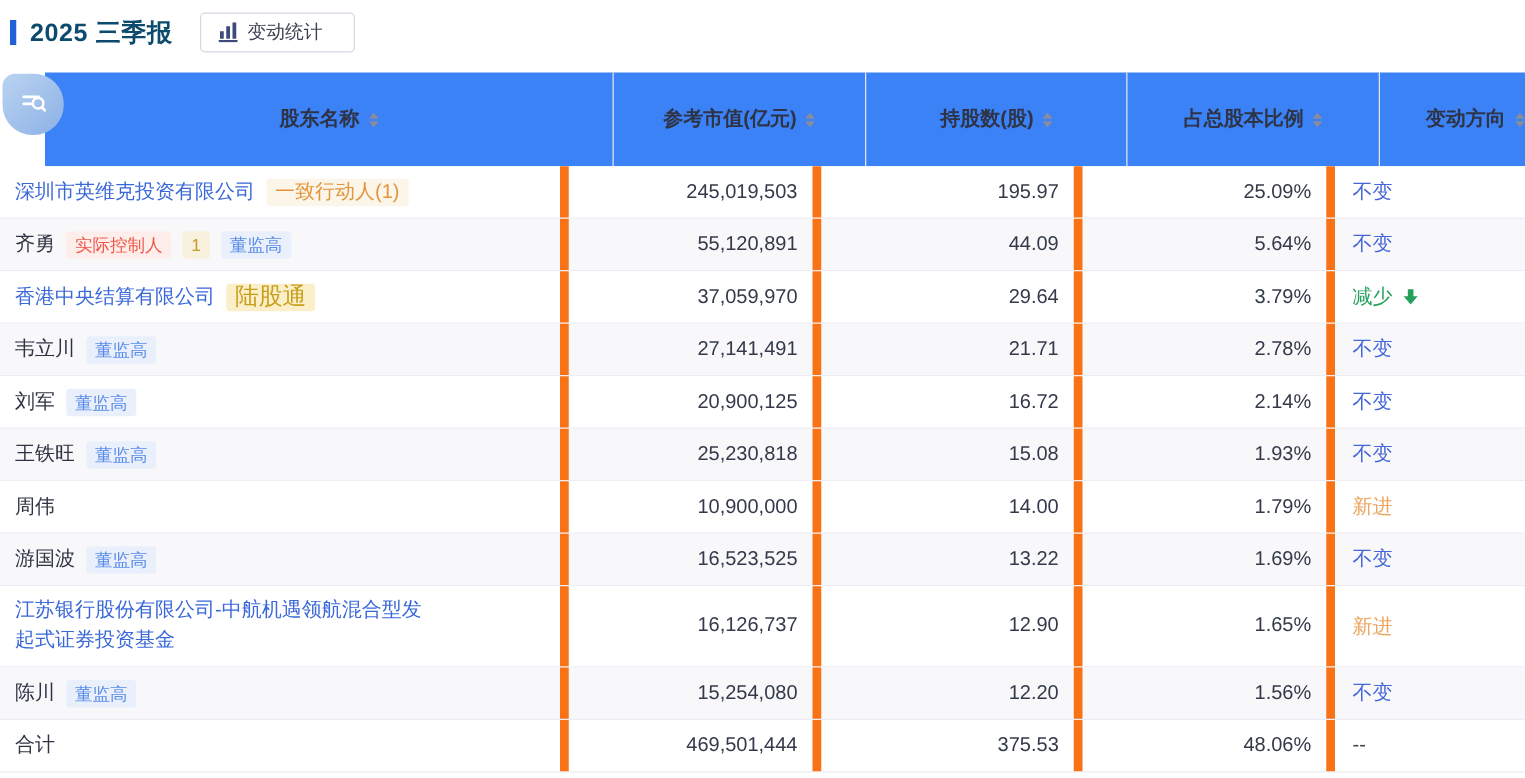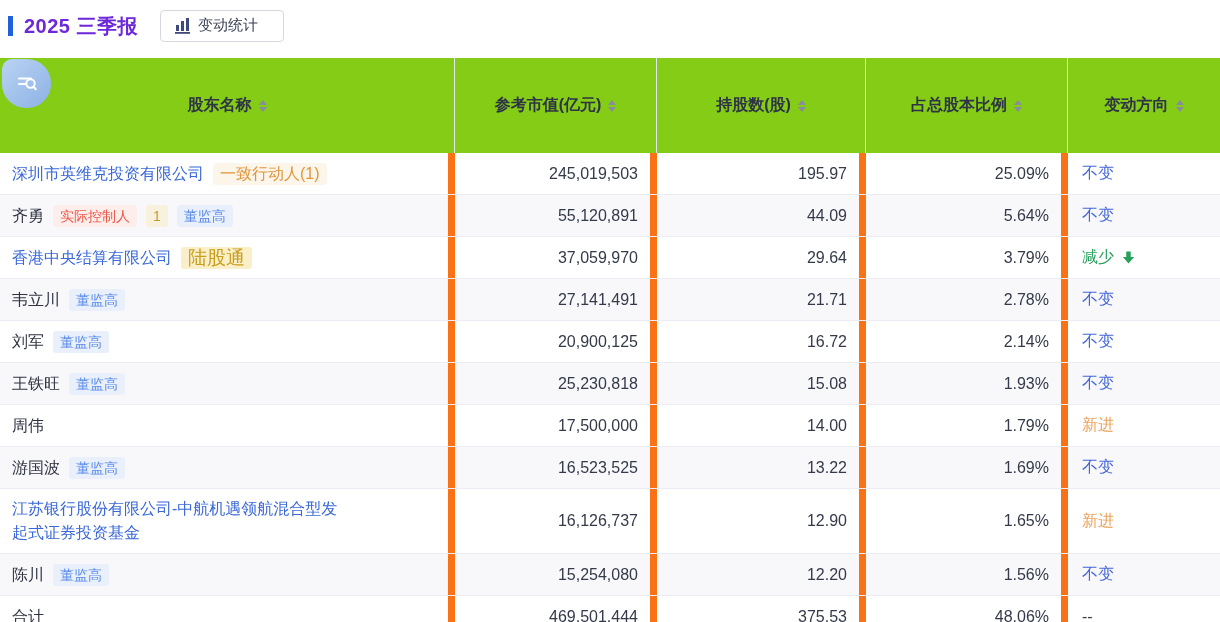--- a/index.html
+++ b/index.html
@@ -8,39 +8,39 @@
     width:1220px; height:622px; overflow:hidden;
     font-family:"Liberation Sans","DejaVu Sans",sans-serif;
     color:#2f3342;
   }
   .title-bar {
     height:58px; display:flex; align-items:center; padding:4px 0 10px 8px;
   }
   .accent-bar {
     width:5px; height:20px; background:#2060d9; display:inline-block; margin-right:11px;
   }
-  .page-title { font-size:20px; font-weight:bold; color:#6d28d9; letter-spacing:0.5px;text-align:right; }
+  .page-title { font-size:20px; font-weight:bold; color:#0c4a6e; letter-spacing:0.5px;text-align:right; }
   .stats-btn {
     margin-left:22px; display:inline-flex; align-items:center; gap:7px;
     border:1px solid #d5d8e2; border-radius:4px; background:#fff;
     padding:5px 25px 6px 13px; font-size:15px; color:#3c4154; cursor:pointer;
     font-family:inherit;
   }
   .stats-btn svg { display:block; }
 
   .table-wrap { position:relative; width:1220px; }
   .badge {
     position:absolute; left:2px; top:1px; width:49px; height:49px;
     background:linear-gradient(135deg,#bad3f1 0%,#8cb1e6 100%);
     border-radius:10px 24px 24px 24px;
     display:flex; align-items:center; justify-content:center; cursor:pointer; z-index:5;
   }
   .thead {
     display:grid; grid-template-columns:455px 202px 209px 202px 152px;
-    background:#84cc16; height:95px;
+    background:#3b82f6; height:75px;margin-left:36px;
   }
   .th {
     display:flex; align-items:center; justify-content:center; gap:7px;
     font-size:16px; font-weight:bold; color:#2e3346; cursor:pointer;
     border-right:1px solid #e1e4f2; height:100%;
   }
   .th:last-child { border-right:none;font-family:Liberation Serif, serif; }
   .sorter { display:flex; flex-direction:column; align-items:center; gap:2px; }
   .caret-up { width:0; height:0; border-left:4px solid transparent; border-right:4px solid transparent; border-bottom:5px solid #878ca1; }
   .caret-down { width:0; height:0; border-left:4px solid transparent; border-right:4px solid transparent; border-top:5px solid #878ca1; }
@@ -215,21 +215,21 @@
         <div class="td td-num">15.08</div>
         <div class="td td-num">1.93%</div>
         <div class="td td-change">
           <span style="color: rgb(68, 102, 217);">不变</span>
         </div>
       </div>
       <div class="tr">
         <div class="td td-name">
           <span class="name">周伟</span>
         </div>
-        <div class="td td-num">17,500,000</div>
+        <div class="td td-num">10,900,000</div>
         <div class="td td-num">14.00</div>
         <div class="td td-num">1.79%</div>
         <div class="td td-change">
           <span style="color: rgb(235, 164, 93);">新进</span>
         </div>
       </div>
       <div class="tr even">
         <div class="td td-name">
           <span class="name">游国波</span>
           <span class="tag tag-exec">董监高</span>

